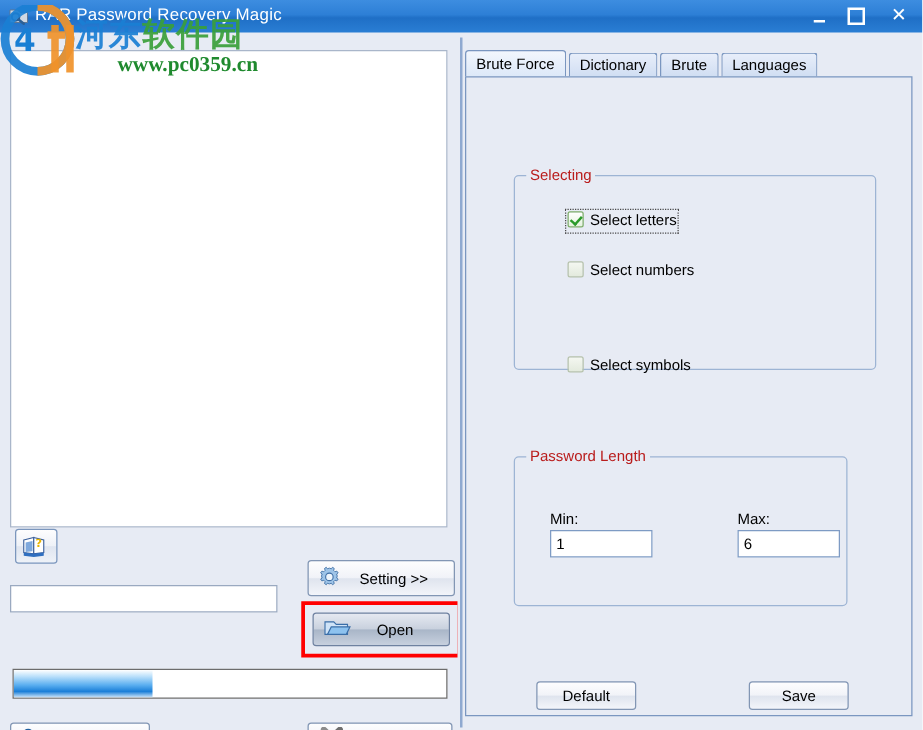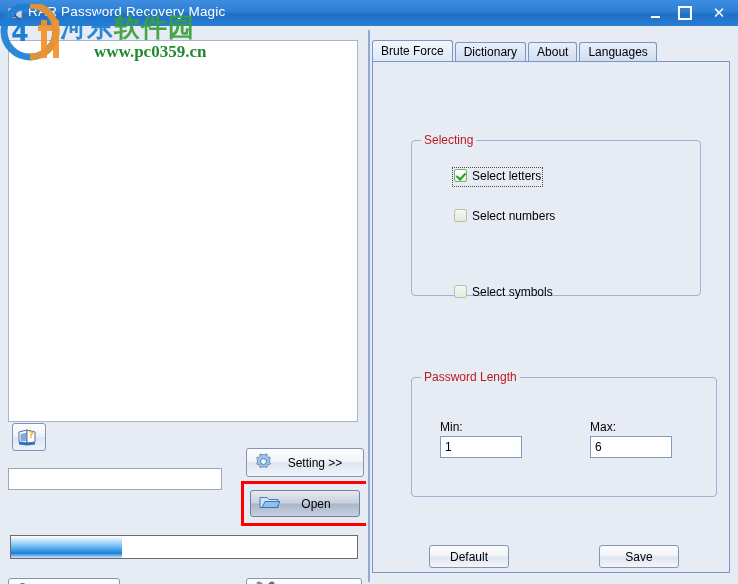--- a/index.html
+++ b/index.html
@@ -230,21 +230,21 @@
   }
   .groupbox > .gb-title {
     position: absolute;
     top: -8px; left: 9px;
     background: #e7ebf4;
     padding: 0 3px;
     font-size: 12px;
     color: #b91c1c;
   }
   #grp-selecting { left: 38px; top: 78px; width: 290px; height: 156px; }
-  #grp-length { left: 38px; top: 315px; width: 306px; height: 120px; }
+  #grp-length { left: 38px; top: 303px; width: 267px; height: 120px; }
 
   .cbrow {
     position: absolute;
     left: 42px;
     display: flex;
     align-items: flex-start;
     height: 16px;
     cursor: default;
   }
   .cbox {
@@ -427,21 +427,21 @@
   <div id="right-panel">
 
     <div id="tabstrip">
       <div class="tab active">
         <span>Brute Force</span>
       </div>
       <div class="tab">
         <span>Dictionary</span>
       </div>
       <div class="tab">
-        <span>About</span>
+        <span>Brute</span>
       </div>
       <div class="tab">
         <span>Languages</span>
       </div>
     </div>
 
     <div id="tabpage">
 
       <div class="groupbox" id="grp-selecting">
         <span class="gb-title">Selecting</span>

